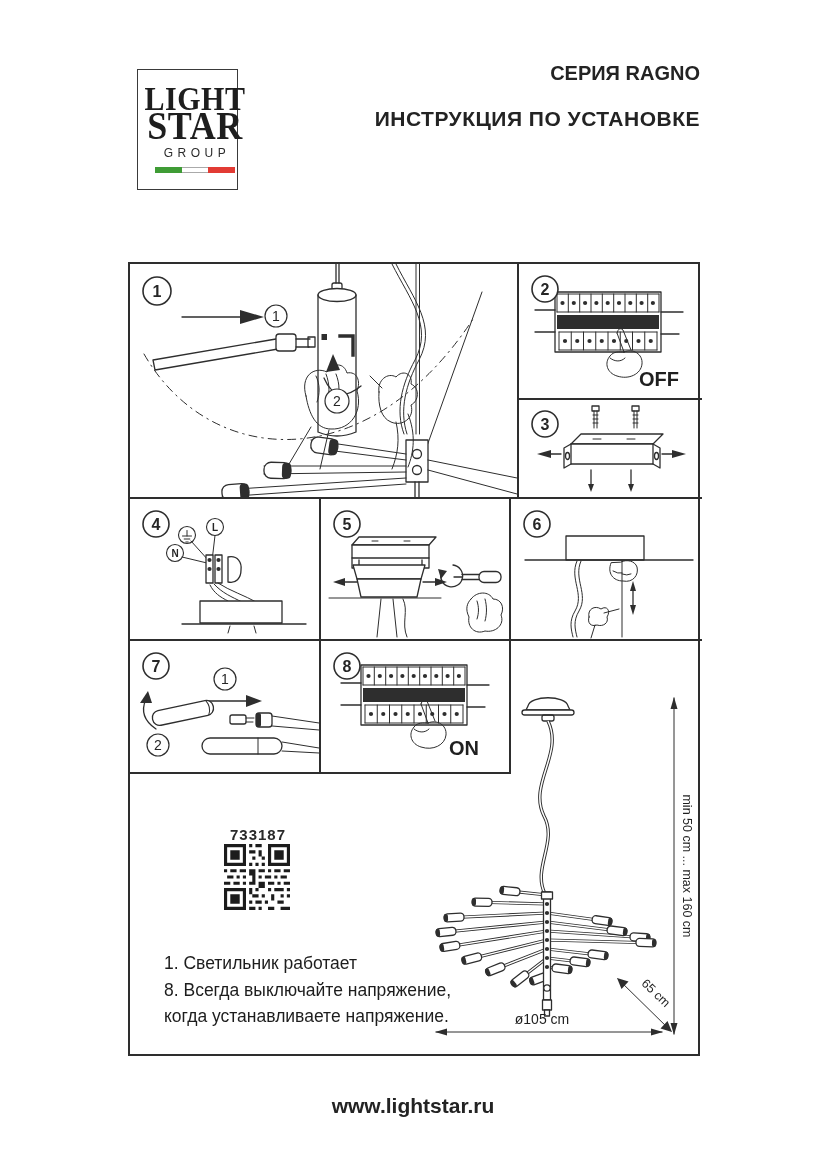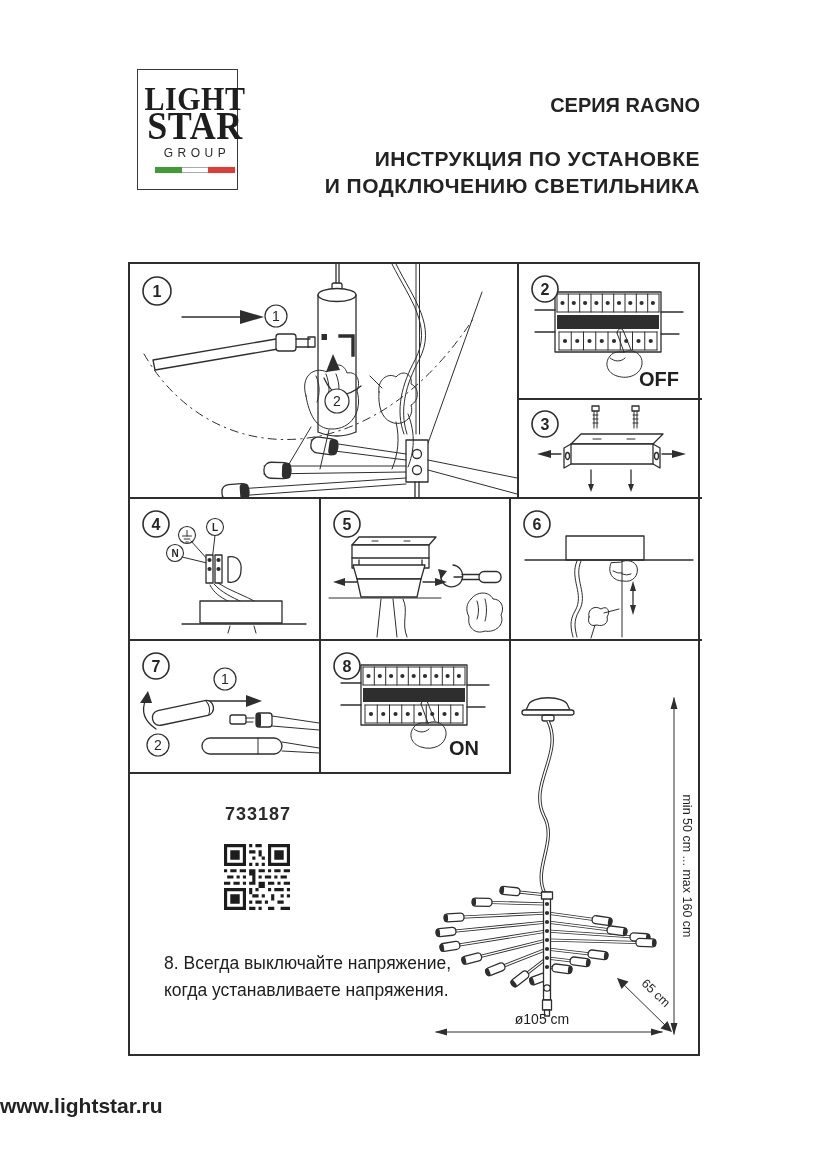--- a/index.html
+++ b/index.html
@@ -13,22 +13,22 @@
               align-items:center; justify-content:center; background:#fff;padding-left:15px; }
   .logo-light { font-family:"Liberation Serif", serif; font-weight:bold; font-size:30px;
                 line-height:25px; transform:scaleY(1.12); letter-spacing:.5px; color:#1e1e1e;}
   .logo-star  { font-family:"Liberation Serif", serif; font-weight:bold; font-size:36px;
                 line-height:31px; transform:scaleY(1.12); letter-spacing:.5px; color:#1e1e1e;}
   .logo-group { font-size:12px; letter-spacing:4.5px; margin-top:4px; margin-left:4px; color:#2c2c2c;}
   .logo-flag  { display:flex; width:80px; height:6px; margin-top:7px; }
   .logo-flag span { flex:1; }
   .flag-white { border-top:1px solid #aaa; border-bottom:1px solid #aaa; }
   .header-titles { position:absolute; right:126px; top:58px; text-align:right; }
-  .ht-series { font-size:20px; font-weight:bold; line-height:31px; color:#232323;margin-top:32px; }
-  .ht-main   { margin-top:24px; font-size:21px; font-weight:bold; line-height:27px;
+  .ht-series { font-size:20px; font-weight:bold; line-height:31px; color:#232323; }
+  .ht-main   { margin-top:16px; font-size:21px; font-weight:bold; line-height:27px;
                letter-spacing:.5px; color:#232323; }
   
   .diagram { position:absolute; left:128px; top:262px; width:572px; height:794px;
              border:2px solid #2e2e2e; }
   .gline { position:absolute; background:#2e2e2e; }
   .panel { position:absolute; }
   .panel svg { display:block; }
   
   .ln  { stroke:#2e2e2e; fill:none; stroke-width:1.3; stroke-linecap:round; stroke-linejoin:round; }
   .lnt { stroke:#2e2e2e; fill:none; stroke-width:1; stroke-linecap:round; }
@@ -36,28 +36,28 @@
   .wh  { fill:#ffffff; }
   .dots{ stroke:#2e2e2e; fill:none; stroke-width:4.2; stroke-linecap:round; }
   .badge { fill:#fff; stroke:#2e2e2e; stroke-width:1.6; }
   .bt  { font:bold 16px "Liberation Sans",sans-serif; fill:#262626; text-anchor:middle; }
   .st  { font:14px "Liberation Sans",sans-serif; fill:#262626; text-anchor:middle; }
   .ct  { font:bold 10px "Liberation Sans",sans-serif; fill:#262626; text-anchor:middle; }
   .lt  { font:600 20px "Liberation Sans",sans-serif; fill:#1f1f1f; }
   .dim { font:12.5px "Liberation Sans",sans-serif; fill:#1f1f1f; text-anchor:middle; }
   .dim2{ font:14px "Liberation Sans",sans-serif; fill:#1f1f1f; text-anchor:middle; }
   
-  .article-label { position:absolute; left:63px; top:540px; width:130px; text-align:center;
-                   font-size:18px; font-weight:bold; letter-spacing:1px; color:#2a2a2a; }
+  .article-label { position:absolute; left:63px; top:562px; width:130px; text-align:center;
+                   font-size:15px; font-weight:bold; letter-spacing:1px; color:#2a2a2a; }
   .qr { position:absolute; left:94px; top:580px; width:66px; height:66px; }
   .notes { position:absolute; left:34px; top:686px; width:340px; font-size:17.5px;
            line-height:26.5px; color:#1d1d1d; }
   .chandelier { position:absolute; left:292px; top:418px; }
   
-  .footer { position:absolute; left:0; width:100%; top:1094px; 
+  .footer { position:absolute; left:0; width:100%; top:1094px; text-align:center;
             font-size:21px; font-weight:bold; color:#232323; }
 </style>
 </head>
 <body>
 
 <div class="page">
 
   <div class="logo-box">
     <div class="logo-light">LIGHT</div>
     <div class="logo-star">STAR</div>
@@ -68,21 +68,20 @@
       <span style="background:#e23b34"></span>
     </div>
   </div>
 
   <div class="header-titles">
     <div class="ht-series">
       <div>СЕРИЯ RAGNO</div>
     </div>
     <div class="ht-main">
       <div>ИНСТРУКЦИЯ ПО УСТАНОВКЕ</div>
-      <div>И ПОДКЛЮЧЕНИЮ СВЕТИЛЬНИКА</div>
     </div>
   </div>
 
   <div class="diagram">
 
     <div class="gline" style="left:387px;top:0;width:2px;height:234px"></div>
     <div class="gline" style="left:389px;top:134px;width:183px;height:2px"></div>
     <div class="gline" style="left:0;top:233px;width:572px;height:2px"></div>
     <div class="gline" style="left:189px;top:235px;width:2px;height:141px"></div>
     <div class="gline" style="left:379px;top:235px;width:2px;height:141px"></div>
@@ -387,22 +386,23 @@
         M0,8h1v1h-1z M2,8h2v1h-2z M5,8h2v1h-2z M8,8h2v2h-2z M11,8h2v1h-2z M14,8h1v1h-1z M16,8h2v1h-2z M19,8h2v1h-2z
         M1,10h2v1h-2z M4,10h1v1h-1z M6,10h1v1h-1z M9,10h1v2h-1z M11,10h1v1h-1z M13,10h2v1h-2z M16,10h1v1h-1z M18,10h2v1h-2z
         M0,12h2v1h-2z M3,12h2v1h-2z M6,12h1v1h-1z M8,12h2v1h-2z M11,12h2v2h-2z M14,12h2v1h-2z M17,12h1v1h-1z M19,12h2v1h-2z
         M8,14h1v2h-1z M10,14h1v1h-1z M14,14h1v1h-1z M16,14h3v1h-3z M20,14h1v1h-1z
         M9,16h2v1h-2z M12,16h1v1h-1z M15,16h1v2h-1z M18,16h1v1h-1z M20,16h1v1h-1z
         M8,18h1v1h-1z M10,18h2v1h-2z M13,18h1v1h-1z M17,18h2v1h-2z
         M8,20h2v1h-2z M11,20h1v1h-1z M14,20h2v1h-2z M18,20h3v1h-3z"></path>
     </svg>
 
     <div class="notes">
+      <div>1. Светильник работает</div>
       <div>8. Всегда выключайте напряжение,</div>
-      <div>когда устанавливаете напряжения.</div>
+      <div>когда устанавливаете напряжение.</div>
     </div>
 
     <svg class="chandelier" width="280" height="370" viewBox="0 0 280 370">
 
       <g>
         <path class="ln wh" d="M106,24 C108,13 144,13 146,24 L148,28 L104,28 Z"></path>
         <rect class="ln wh" x="100" y="28" width="52" height="5" rx="2.5"></rect>
         <rect class="ln" x="120" y="33" width="12" height="6" rx="2"></rect>
       </g>
 

